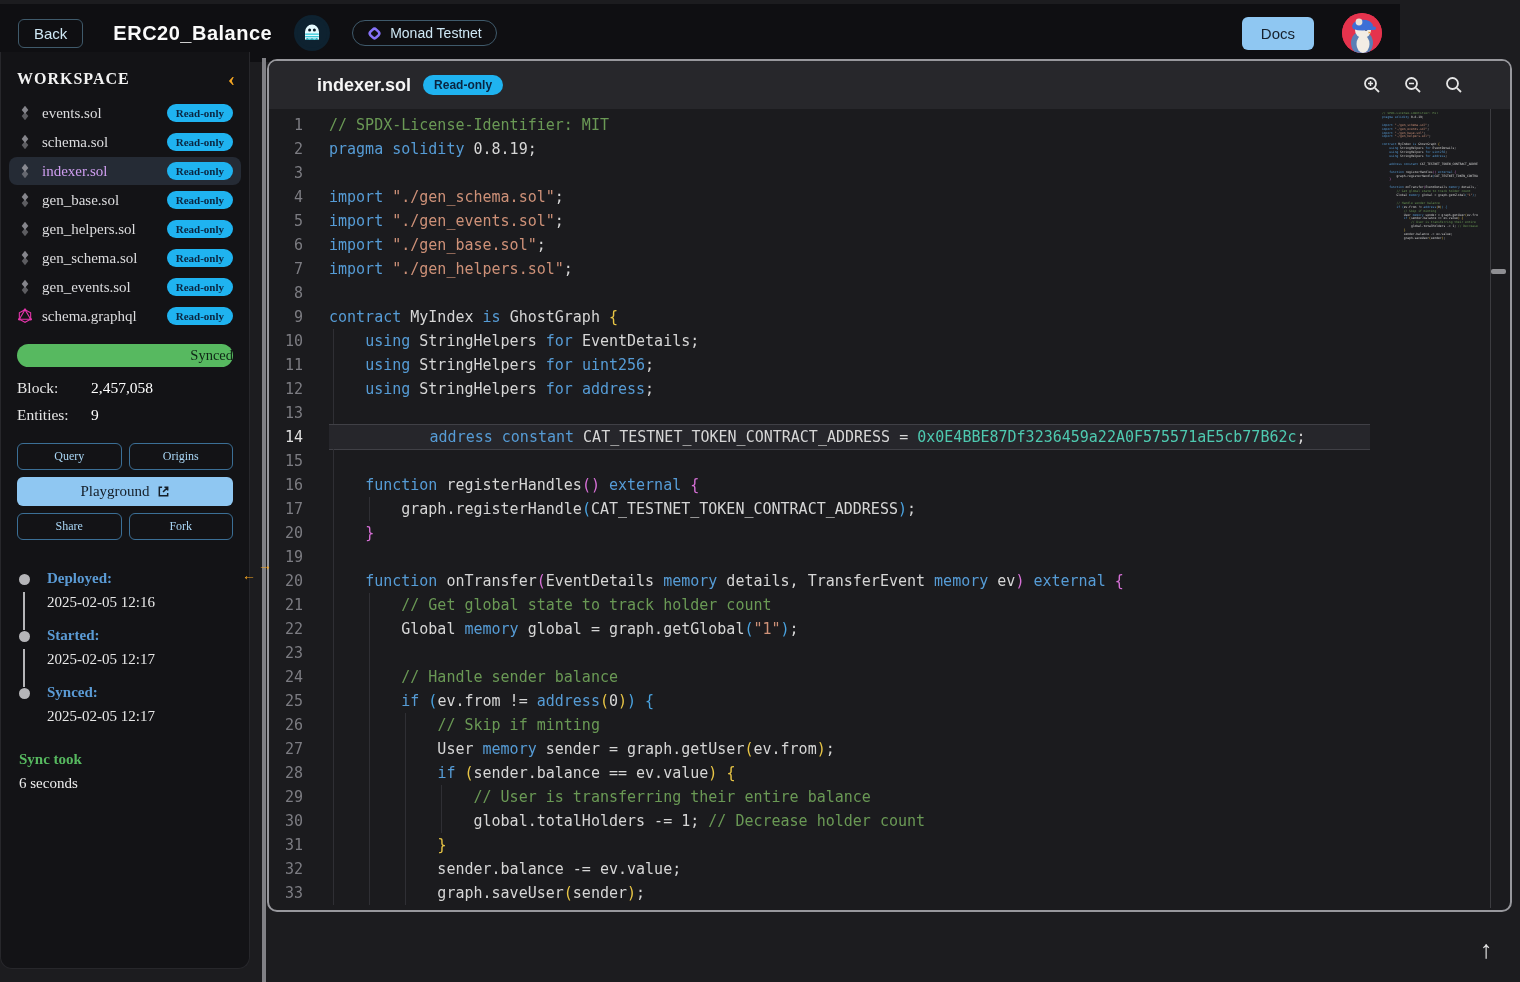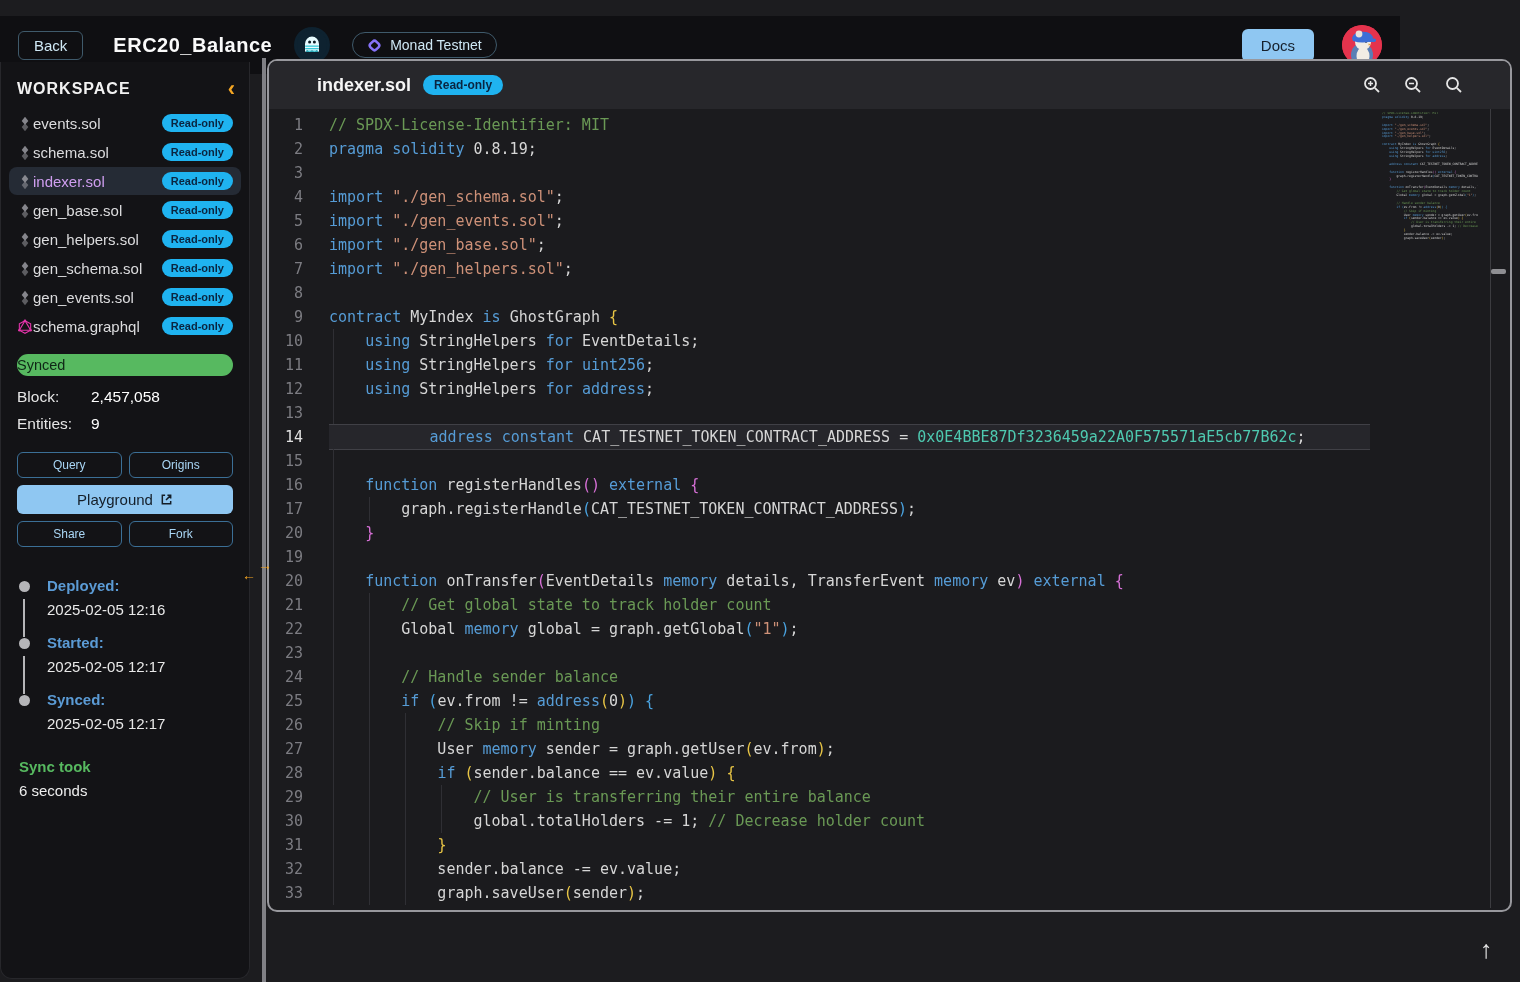--- a/index.html
+++ b/index.html
@@ -4,51 +4,51 @@
 <style>
   * { box-sizing: border-box; }
   html,body { margin:0; padding:0; }
   body {
     width:1520px; height:982px; overflow:hidden; position:relative;
     background:#1c1c1f; color:#e0e0e0;
     font-family:"Liberation Sans", sans-serif;
   }
 
   
-  .topbar { position:absolute; left:0; top:16px; width:1400px; height:58px;
+  .topbar { position:absolute; left:0; top:4px; width:1400px; height:58px;
     background:#0f0f12; display:flex; align-items:center; padding:0 18px; gap:14px; }
   .btn-back { background:transparent; border:1px solid #3f5a6b; color:#cfe8f5;
     border-radius:6px; padding:5px 15px; font-size:15px; font-family:inherit; cursor:pointer; }
   .app-title { font-size:20px; font-weight:bold; color:#fafafa; letter-spacing:.5px; margin-left:16px; }
   .logo { width:36px; height:36px; border-radius:50%; background:#0e2230; margin-left:8px;
     display:flex; align-items:center; justify-content:center; overflow:hidden; }
   .net-pill { display:flex; align-items:center; gap:8px; border:1px solid #3f5a6b; border-radius:999px;
     padding:4px 14px; color:#cfe8f5; font-size:14px; margin-left:8px; cursor:pointer; }
   .tb-spacer { flex:1; }
   .btn-docs { background:var(--accent-blue); color:#16202c; border:none; border-radius:6px;
     padding:8px 19px; font-size:15px; font-family:inherit; cursor:pointer; }
   .avatar { width:40px; height:40px; border-radius:50%; background:var(--avatar-red);
     overflow:hidden; flex:none; cursor:pointer; }
 
   
-  .sidebar { position:absolute; left:0; top:62px; width:250px; height:917px;
+  .sidebar { position:absolute; left:0; top:52px; width:250px; height:917px;
     background:#131316; border:1px solid #27272b; border-top:none;
-    border-radius:0 0 12px 12px; padding-top:10px; overflow:hidden; }
+    border-radius:0 0 12px 12px; padding-top:10px; overflow:hidden;font-family:Liberation Serif, serif; }
   .ws-head { display:flex; align-items:center; padding:8px 14px 10px 16px; }
   .ws-title { font-weight:bold; font-size:16px; letter-spacing:1px; color:#f2f2f2; flex:1; }
   .ws-chev { color:var(--orange); font-size:22px; font-weight:bold; line-height:14px; cursor:pointer; }
-  .file-row { display:flex; align-items:flex-end; margin:1px 8px; padding:5px 8px;
+  .file-row { display:flex; align-items:center; gap:9px; margin:1px 8px; padding:5px 8px;
     border-radius:8px; font-size:15px; color:#dcdcde; cursor:pointer; }
   .file-row.selected { background:#252b35; }
   .file-row.selected .fname { color:var(--file-selected); }
   .file-row .ficon { width:16px; height:16px; flex:none; display:flex; }
   .badge { margin-left:auto; background:var(--badge-cyan); color:var(--badge-text);
     font-size:11px; font-weight:bold; padding:3px 9px; border-radius:10px; white-space:nowrap; }
   .synced-pill { margin:14px 16px 12px 16px; background:var(--green); color:#0f2616;
-    border-radius:999px; text-align:left; padding:3px 0; font-size:14.5px; cursor:default; }
+    border-radius:999px; text-align:right; padding:3px 0; font-size:14.5px; cursor:default; }
   .stat-row { display:flex; padding:0 16px; margin:9px 0; font-size:15.5px; color:#e6e6e6; }
   .stat-row .slabel { width:74px; }
   .stat-row .svalue { color:#ffffff; }
   .btn-grid { display:grid; grid-template-columns:1fr 1fr; gap:7px; padding:10px 16px 0 16px; }
   .btn-o { background:transparent; border:1px solid #3b6f96; color:#a9d6f5; border-radius:6px;
     padding:5px 0; font-size:12px; font-family:inherit; text-align:center; cursor:pointer; }
   .btn-play { grid-column:span 2; background:var(--accent-blue); border:none; color:#141e28;
     border-radius:6px; padding:6px 0; font-size:15px; font-family:inherit; cursor:pointer;
     display:flex; align-items:center; justify-content:center; gap:7px; }
   .timeline { padding:14px 16px 0 18px; }

